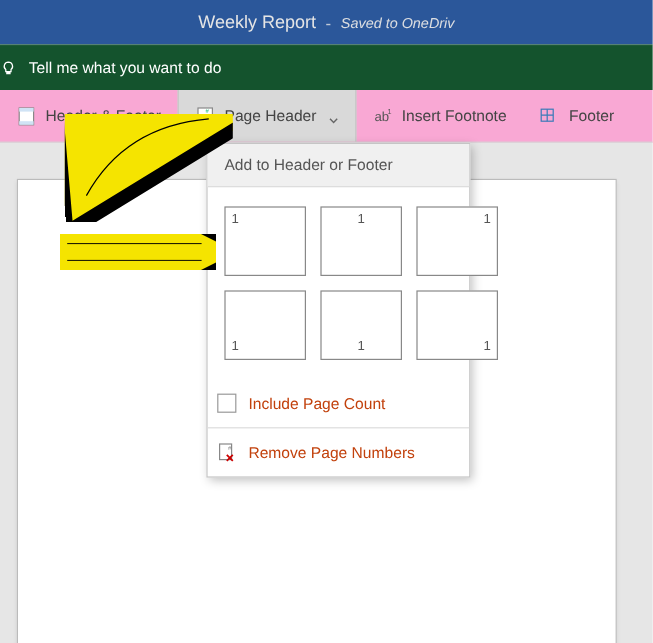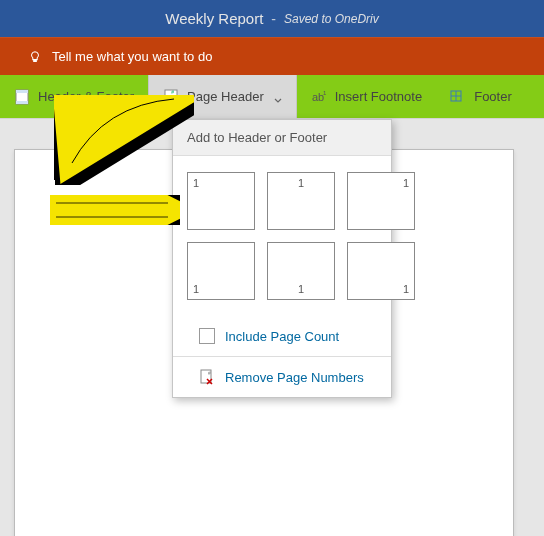--- a/index.html
+++ b/index.html
@@ -3,46 +3,46 @@
   <meta charset="utf-8">
   <style>
     * { box-sizing: border-box; margin: 0; padding: 0; }
     body { font-family: 'Segoe UI', Tahoma, sans-serif; font-size: 13px; background: #fff; width: 544px; height: 536px; overflow: hidden; position: relative; }
     
     .titlebar { background: #2b579a; color: #e5e5e5; height: 37px; display: flex; align-items: center; justify-content: center; font-size: 14px; }
     .titlebar-title { font-size: 15px; }
     .titlebar-sep { padding: 0 8px; opacity: 0.8; }
     .titlebar-status { font-size: 12px; opacity: 0.95; font-style: italic; }
     
-    .searchbar { background: #c2410c; color: #fff; height: 38px; display: flex; align-items: center; padding-left: 28px; border-top: 1px solid rgba(255,255,255,0.08); }
+    .searchbar { background: #14532d; color: #fff; height: 38px; display: flex; align-items: center; padding-left: 0; border-top: 1px solid rgba(255,255,255,0.08); }
     .lightbulb-icon { width: 14px; height: 14px; margin-right: 10px; display: flex; align-items: center; justify-content: center; }
     .search-text { font-size: 13px; }
     
-    .ribbon { background: #84cc16; height: 44px; display: flex; align-items: stretch; border-bottom: 1px solid #d4d4d4; }
+    .ribbon { background: #f9a8d4; height: 44px; display: flex; align-items: stretch; border-bottom: 1px solid #d4d4d4; }
     .ribbon-btn { display: flex; align-items: center; padding: 0 14px; gap: 8px; font-size: 13px; color: #444; cursor: pointer; }
     .ribbon-btn.active { background: #d9d9d9; border-left: 1px solid #c5c5c5; border-right: 1px solid #c5c5c5; }
     .ribbon-icon { width: 16px; height: 16px; display: flex; align-items: center; justify-content: center; }
     .chevron { width: 8px; height: 8px; margin-left: 2px; }
     
     .page-area { background: #e6e6e6; position: absolute; top: 119px; left: 0; right: 0; bottom: 0; padding-top: 30px; padding-left: 14px; }
     .page { background: #fff; border: 1px solid #bbb; width: 500px; height: 400px; box-shadow: 0 2px 4px rgba(0,0,0,0.1); }
     
     .dropdown { position: absolute; top: 119px; left: 172px; width: 220px; background: #fff; border: 1px solid #c5c5c5; box-shadow: 2px 3px 8px rgba(0,0,0,0.25); z-index: 10; }
     .dropdown-header { background: #f0f0f0; padding: 10px 14px; font-size: 13px; color: #555; border-bottom: 1px solid #ddd; }
     .placement-grid { display: grid; grid-template-columns: repeat(3, 1fr); gap: 12px; padding: 16px 14px; }
     .placement-opt { border: 1px solid #888; height: 58px; width: 68px; position: relative; font-size: 11px; color: #555; cursor: pointer; background: #fff; }
     .pn { position: absolute; }
     .top-left .pn { top: 4px; left: 5px; }
     .top-center .pn { top: 4px; left: 50%; transform: translateX(-50%); }
     .top-right .pn { top: 4px; right: 5px; }
     .bot-left .pn { bottom: 4px; left: 5px; }
     .bot-center .pn { bottom: 4px; left: 50%; transform: translateX(-50%); }
     .bot-right .pn { bottom: 4px; right: 5px; }
     
-    .dropdown-row { display: flex; align-items: center; padding: 12px 26px; gap: 10px; font-size: 13px; color: #0369a1; cursor: pointer; text-align: center; }
+    .dropdown-row { display: flex; align-items: center; padding: 12px 8px; gap: 10px; font-size: 13px; color: #c2410c; cursor: pointer; text-align: center; }
     .checkbox { width: 16px; height: 16px; border: 1px solid #999; background: #fff; }
     .divider { border-top: 1px solid #ddd; }
     
     .arrow { position: absolute; z-index: 20; pointer-events: none; }
     .arrow1 { top: 95px; left: 54px; }
     .arrow2 { top: 195px; left: 50px; }
     
     .remove-icon { width: 16px; height: 16px; }
   </style>
 </head>

